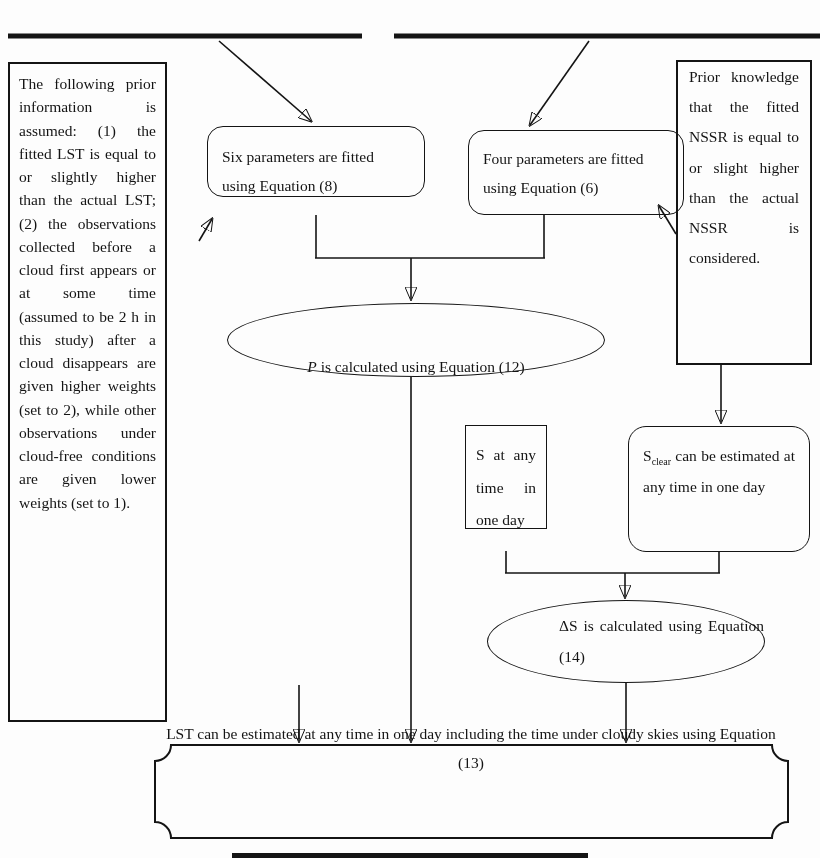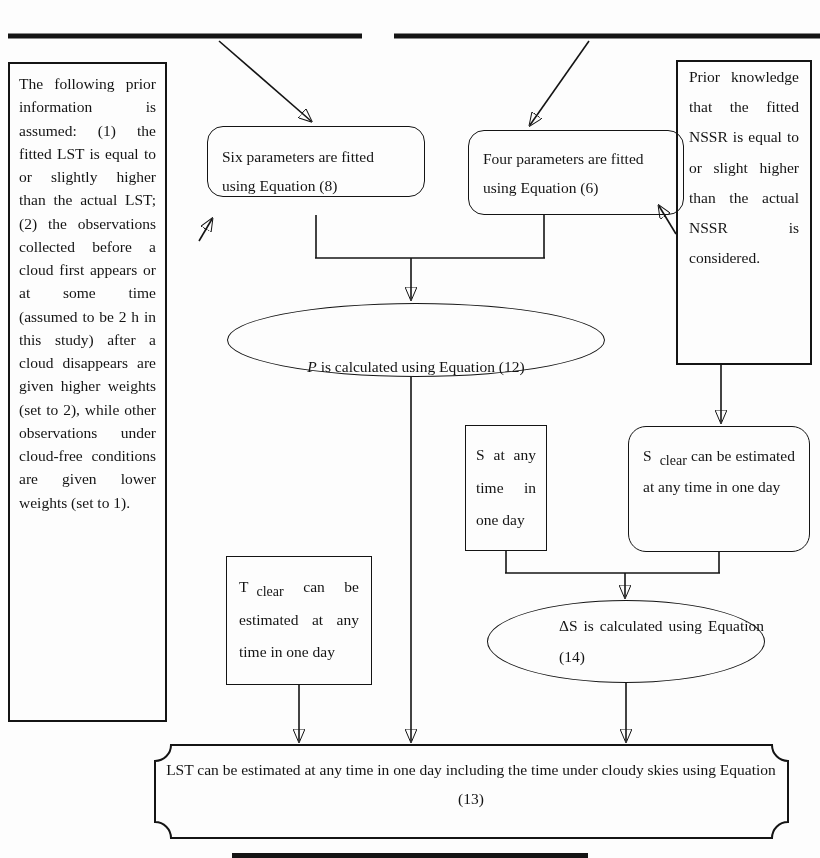--- a/index.html
+++ b/index.html
@@ -35,43 +35,43 @@
   }
   .four-box {
     left:436px; top:130px; width:216px; height:85px;
     border-radius:16px; padding:13px 14px; line-height:1.9;margin-left:32px;
   }
   .p-ellipse {
     left:227px; top:303px; width:378px; height:74px;
     border-radius:50%; display:flex; align-items:flex-end; justify-content:center;
   }
   .s-box {
-    left:465px; top:425px; width:82px; height:126px;
+    left:465px; top:425px; width:82px; height:104px;
     padding:13px 10px; text-align:justify; line-height:2.1;
   }
   .sclear-box {
     left:628px; top:426px; width:182px; height:126px;
     border-radius:18px; padding:13px 14px;
     text-align:justify; line-height:2.0;
   }
   .tclear-box {
     left:226px; top:556px; width:146px; height:129px;
     padding:14px 12px; text-align:justify; line-height:2.1;
   }
   .ds-ellipse {
     left:487px; top:600px; width:278px; height:83px;
     border-radius:50%; display:flex; align-items:center; justify-content:flex-end;
   }
   .ds-inner { width:205px; text-align:justify; line-height:1.95; }
   .bottom-text {
-    position:absolute; left:161px; top:755px; width:620px;
+    position:absolute; left:161px; top:719px; width:620px;
     text-align:center; line-height:1.9; font-size:15.5px;
   }
   em { font-style:italic; }
-  sub { font-size:14px; line-height:0;margin-left:8px; }
+  sub { font-size:10px; line-height:0; }
 </style>
 </head>
 <body>
 
 <div class="canvas">
 
   <svg class="overlay" viewBox="0 0 820 858" xmlns="http://www.w3.org/2000/svg">
     <defs>
       <marker id="arrow" viewBox="0 0 14 12" markerWidth="14" markerHeight="12" refX="12" refY="6" orient="auto" markerUnits="userSpaceOnUse">
         <path d="M0,0 L14,6 L0,12 Z" fill="#141414" stroke="none"></path>
@@ -132,23 +132,20 @@
   </div>
 
   <div class="node s-box">
     <span>S at any time in one day</span>
   </div>
 
   <div class="node sclear-box">
     <span><span>S</span><sub>clear</sub><span> can be estimated at any time in one day</span></span>
   </div>
 
-  <div class="node tclear-box">
-    <span><span>T</span><sub>clear</sub><span> can be estimated at any time in one day</span></span>
-  </div>
 
   <div class="node ds-ellipse">
     <div class="ds-inner">ΔS is calculated using Equation (14)</div>
   </div>
 
   <div class="bottom-text">LST can be estimated at any time in one day including the time under cloudy skies using Equation (13)</div>
 
 </div>
 
 </body></html>

